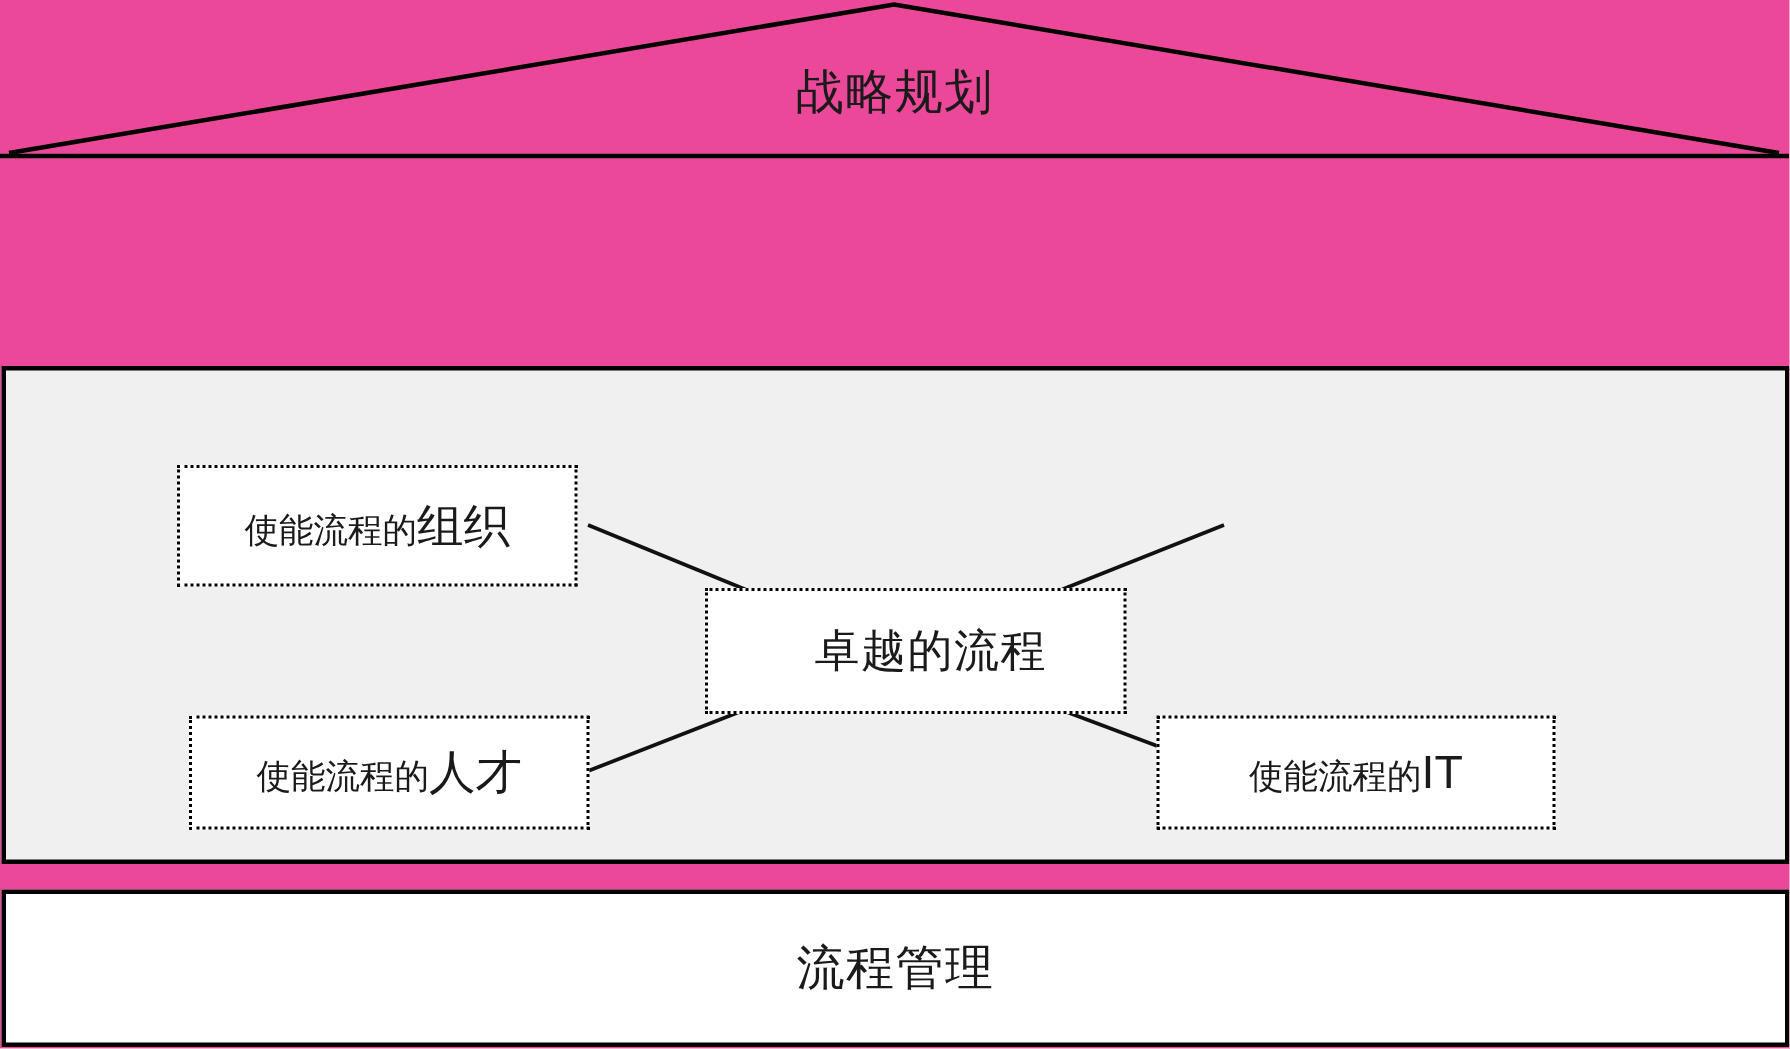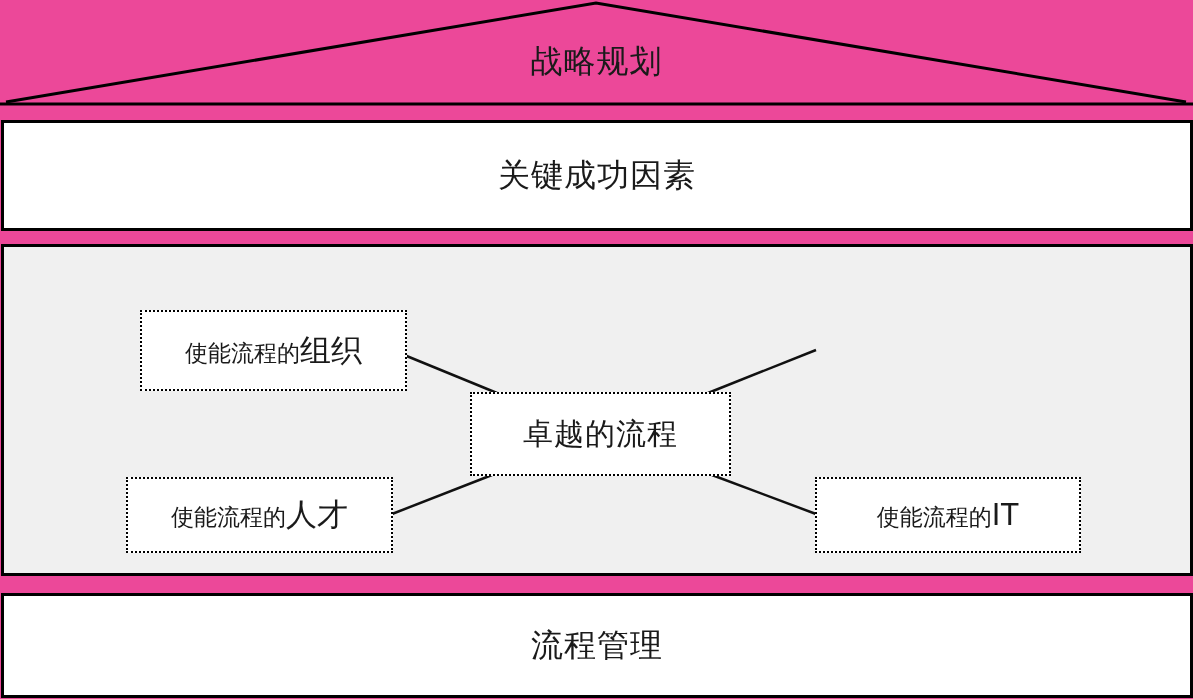--- a/index.html
+++ b/index.html
@@ -77,51 +77,49 @@
     border: 2px dotted #000000;
     display: flex;
     align-items: center;
     justify-content: center;
     z-index: 2;
     white-space: nowrap;
   }
   .node .txt { display: inline-block; }
   .node .prefix { font-size: 23px; }
   .node .suffix { font-size: 31px; }
-  .node.tl { left: 140px; top: 310px; width: 263px; height: 77px; }
+  .node.tl { left: 118px; top: 310px; width: 263px; height: 77px; }
   .node.tr { left: 815px; top: 310px; width: 262px; height: 77px; }
   .node.bl { left: 126px; top: 477px; width: 263px; height: 72px; font-family: Liberation Serif, serif; }
-  .node.br { left: 815px; top: 477px; width: 262px; height: 72px; }
+  .node.br { left: 771px; top: 477px; width: 262px; height: 72px; }
   .node.center {
     left: 470px; top: 392px; width: 257px; height: 80px;
     font-size: 30px;
     letter-spacing: 1px;
+    padding-left: 20px;
   }
 </style>
 </head>
 <body>
 
 <div class="stage">
 
   <svg class="svg-layer" viewBox="0 0 1193 699" xmlns="http://www.w3.org/2000/svg">
 
     <polyline points="6,102 596,3 1186,102" fill="none" stroke="#000000" stroke-width="3"></polyline>
     <line x1="0" y1="104" x2="1193" y2="104" stroke="#000000" stroke-width="3"></line>
 
     <line x1="392" y1="350" x2="497" y2="393" stroke="#111111" stroke-width="2.5"></line>
     <line x1="816" y1="350" x2="708" y2="393" stroke="#111111" stroke-width="2.5"></line>
     <line x1="392" y1="514" x2="492" y2="475" stroke="#111111" stroke-width="2.5"></line>
     <line x1="816" y1="514" x2="712" y2="475" stroke="#111111" stroke-width="2.5"></line>
   </svg>
 
   <div class="roof-label">战略规划</div>
 
-  <div class="band csf">
-    <span>关键成功因素</span>
-  </div>
 
   <div class="panel"></div>
 
   <div class="node tl">
     <span class="txt"><span class="prefix">使能流程的</span><span class="suffix">组织</span></span>
   </div>
 
 
   <div class="node bl">
     <span class="txt"><span class="prefix">使能流程的</span><span class="suffix">人才</span></span>

